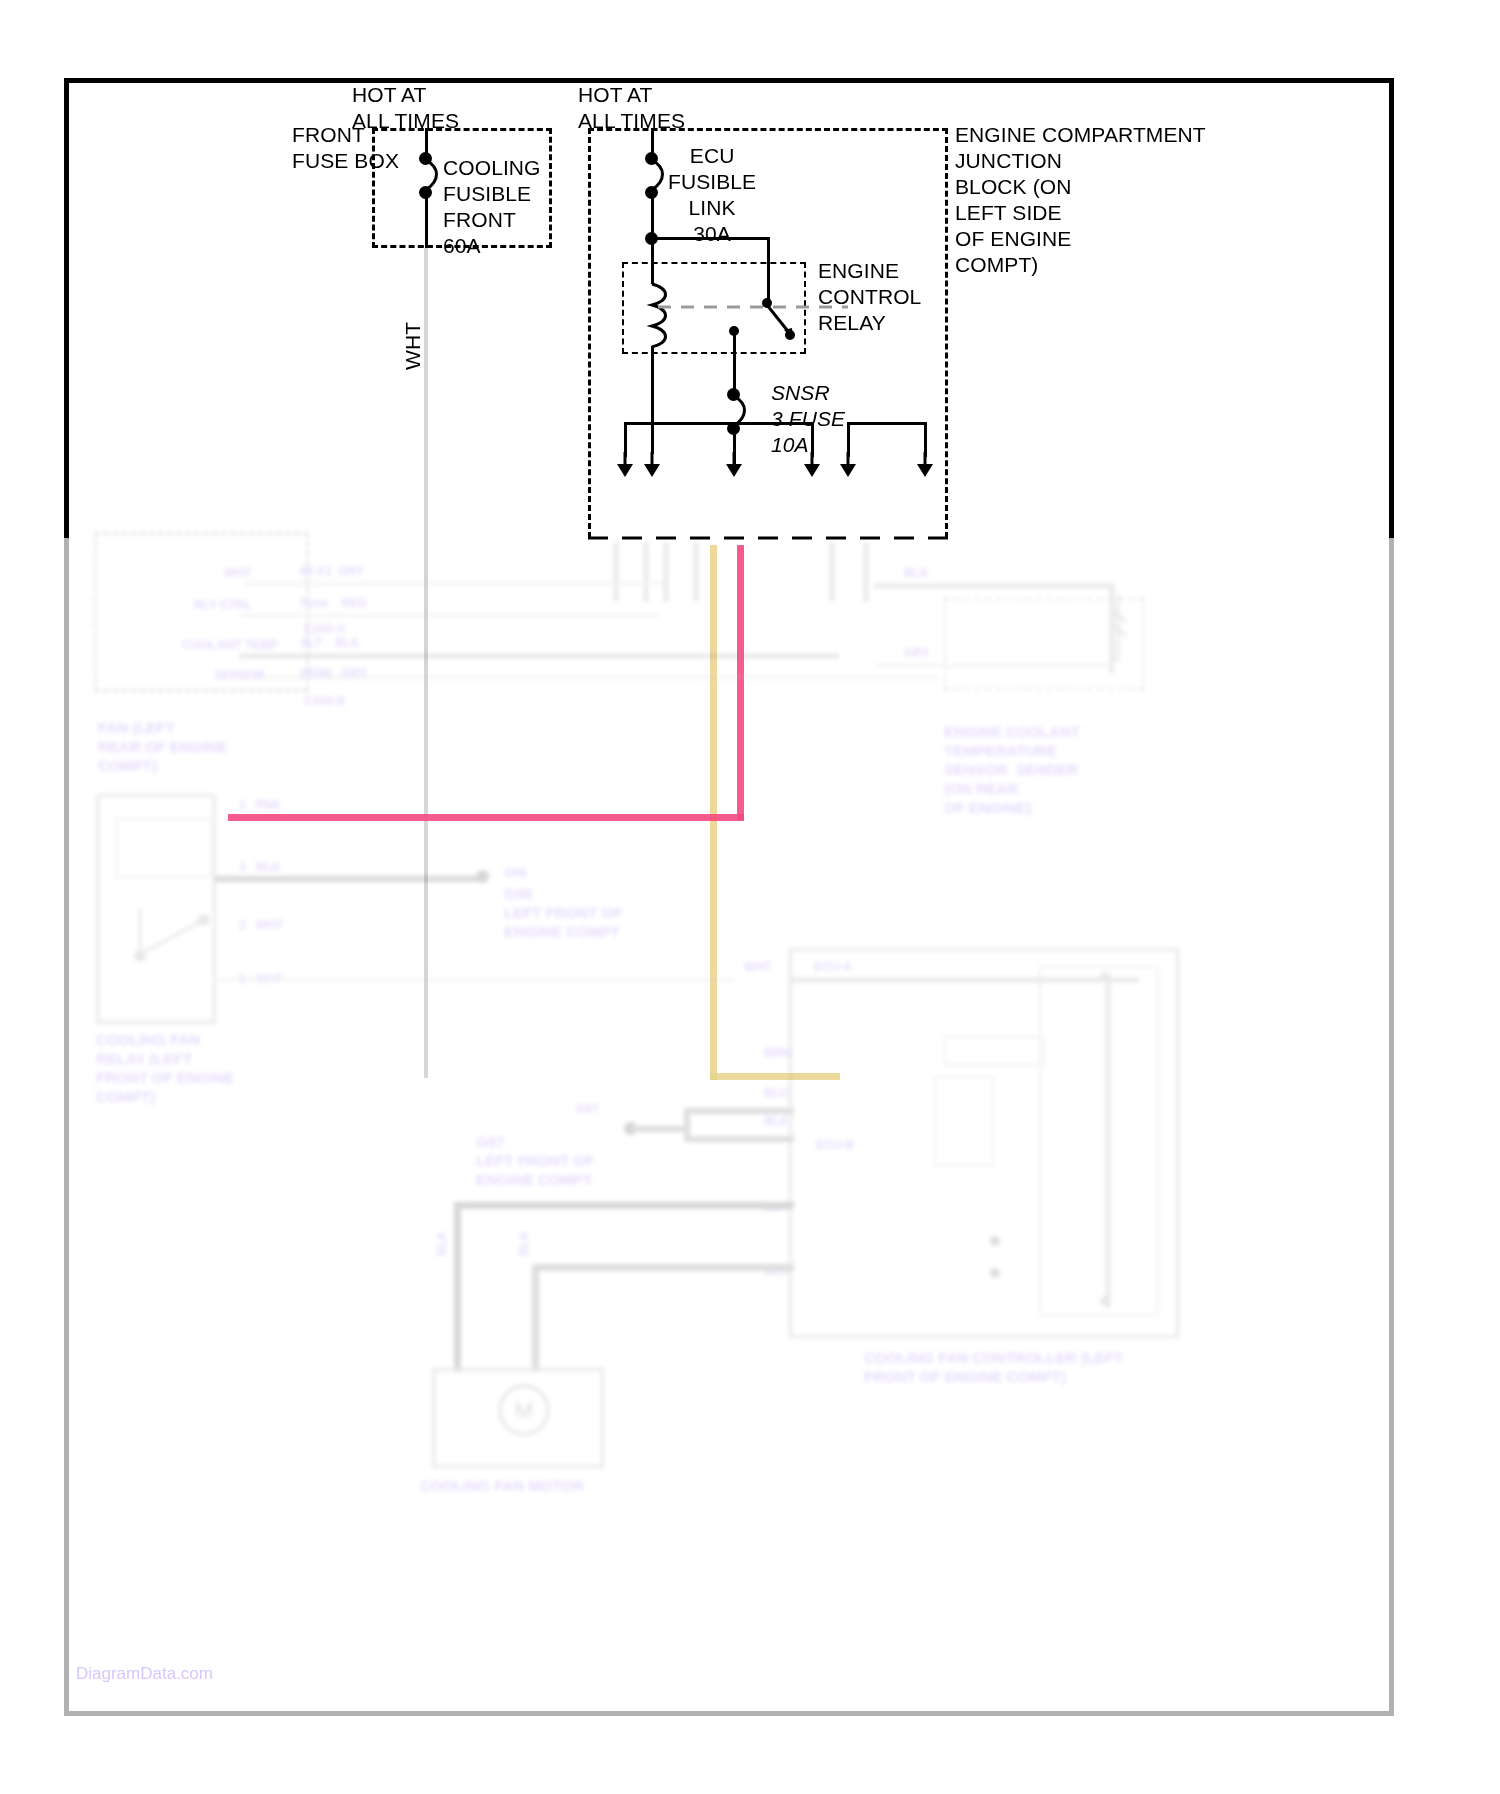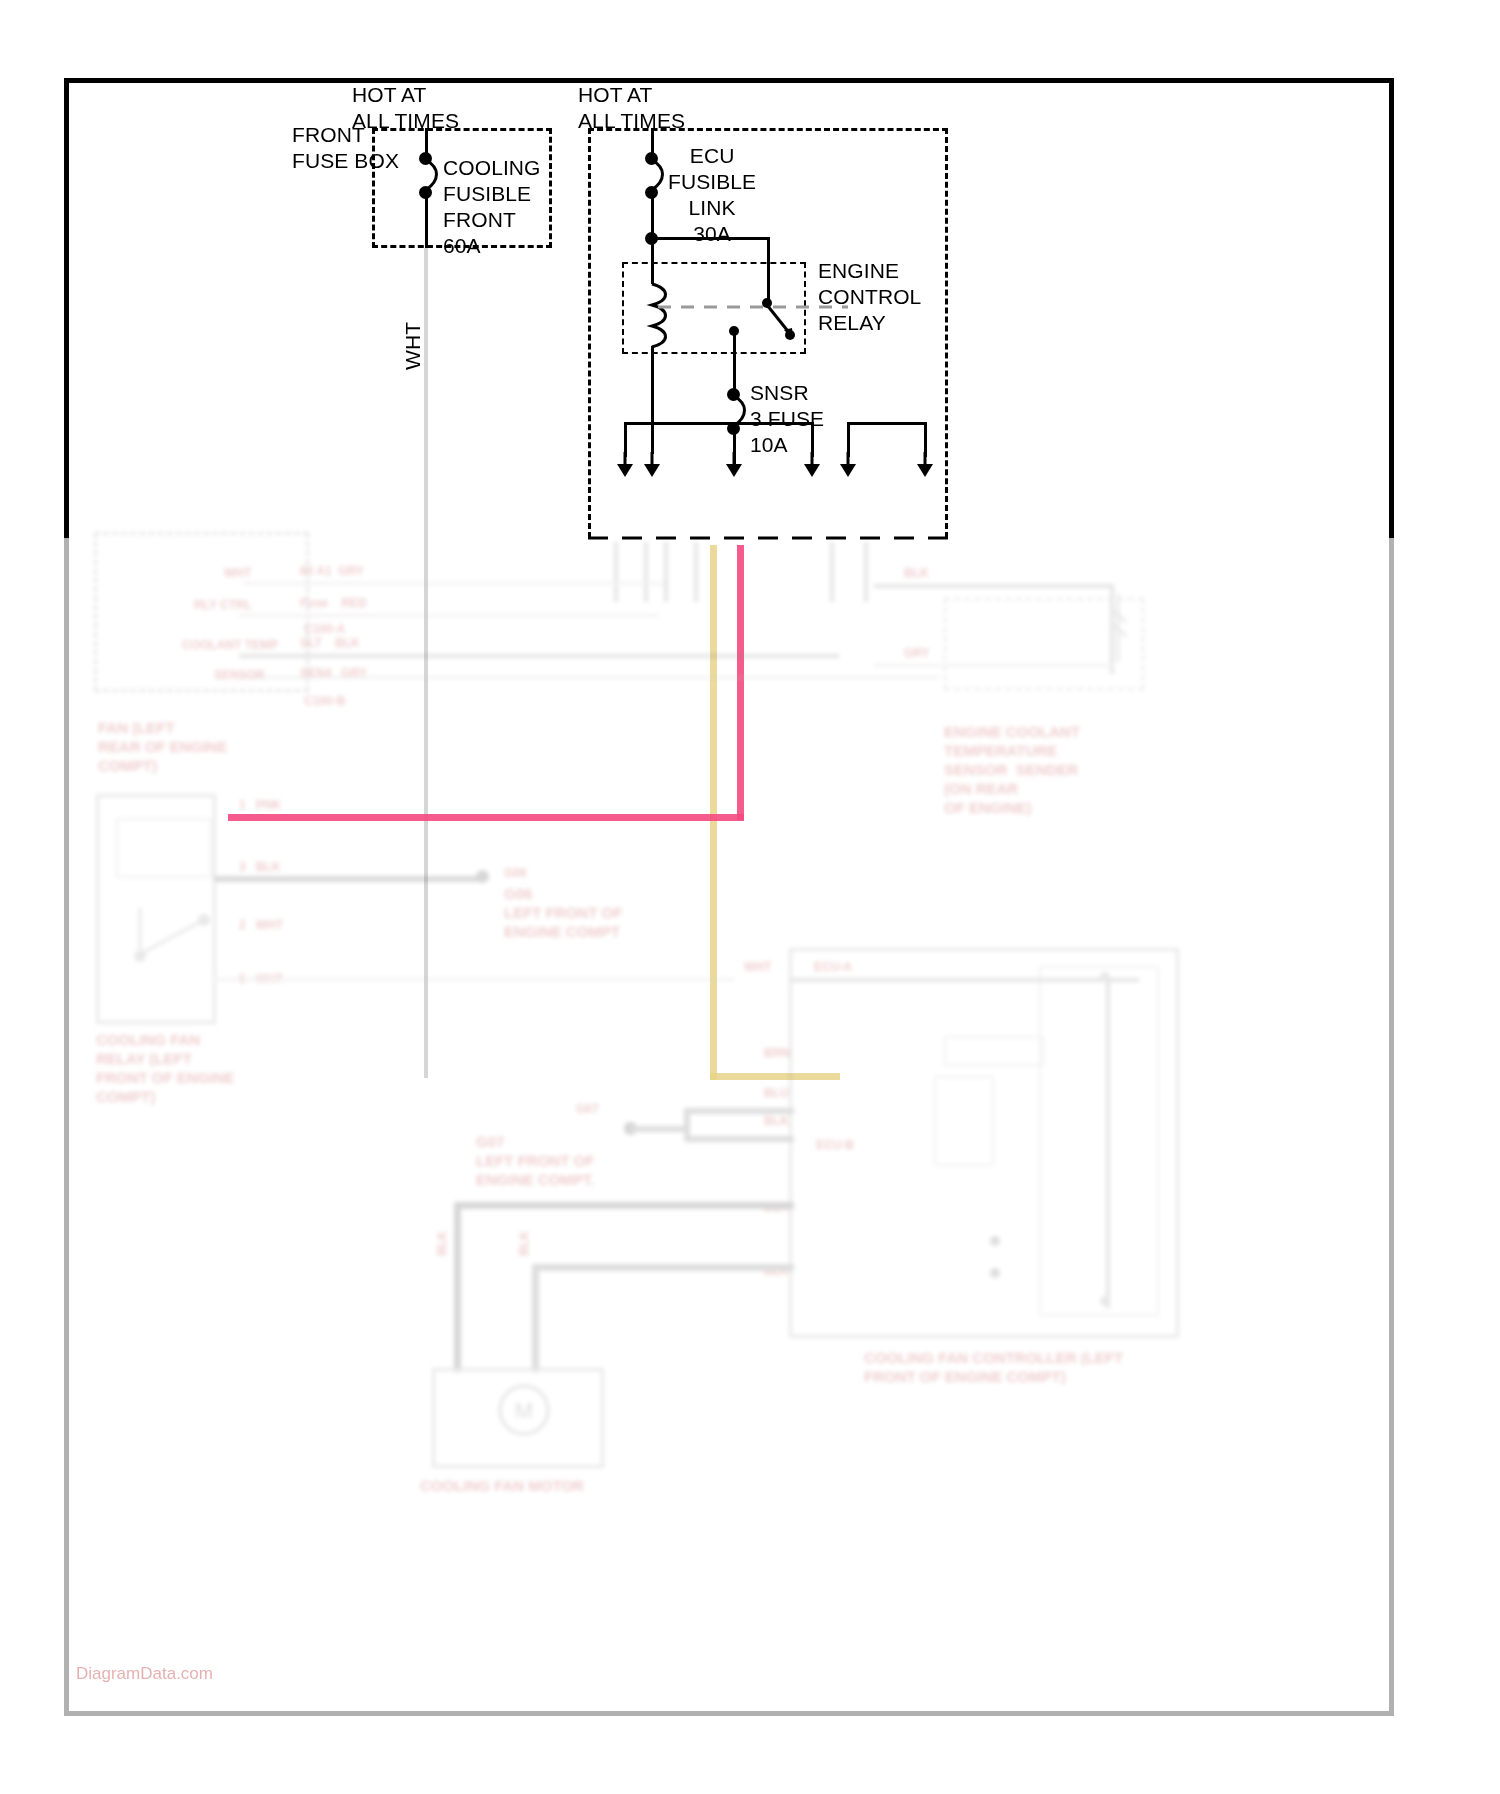--- a/index.html
+++ b/index.html
@@ -120,21 +120,21 @@
   }
   .lbl.c { text-align: left; }
   .lbl.vert {
     transform: rotate(-90deg);
     transform-origin: left top;
   }
   .flbl {
     position: absolute;
     font-size: 15px;
     line-height: 19px;
-    color: #b91c1c;
+    color: #8b5cf6;
     white-space: pre;
     font-weight: bold;
   }
   .flbl.tiny { font-size: 12px; line-height: 15px; }
 
   svg.ov { position: absolute; left: 0; top: 0; overflow: visible; }
 </style>
 </head>
 <body>
 
@@ -165,20 +165,26 @@
 60A</div>
 
   <div class="whitewire" style="left:424px; top:248px; height:830px;"></div>
   <div class="lbl vert" style="left:400px; top:370px;">WHT</div>
 
   <div class="lbl c" style="left:578px; top:82px; width:150px;">HOT AT
 ALL TIMES</div>
 
   <div class="dashbox" style="left:588px; top:128px; width:360px; height:410px; border-bottom:none;"></div>
 
+  <div class="lbl" style="left:955px; top:122px;">ENGINE COMPARTMENT
+JUNCTION
+BLOCK (ON
+LEFT SIDE
+OF ENGINE
+COMPT)</div>
 
   <div class="wire v" style="left:651px; top:128px; height:30px;"></div>
   <div class="dot" style="left:645px; top:152px;"></div>
   <svg class="ov" width="60" height="60" style="left:636px; top:158px;">
     <path d="M16,2 C30,10 30,22 16,32" stroke="#000" stroke-width="3" fill="none"></path>
   </svg>
   <div class="dot" style="left:645px; top:186px;"></div>
   <div class="wire v" style="left:651px; top:196px; height:46px;"></div>
   <div class="dot" style="left:645px; top:232px;"></div>
 
@@ -215,21 +221,21 @@
 
   <div class="dot sm" style="left:729px; top:326px;"></div>
   <div class="wire v" style="left:733px; top:331px; height:63px;"></div>
   <div class="dot" style="left:727px; top:388px;"></div>
   <svg class="ov" width="60" height="60" style="left:718px; top:394px;">
     <path d="M16,2 C30,10 30,22 16,32" stroke="#000" stroke-width="3" fill="none"></path>
   </svg>
   <div class="dot" style="left:727px; top:422px;"></div>
   <div class="wire v" style="left:733px; top:432px; height:42px;"></div>
 
-  <div class="lbl" style="left:750px; top:380px;">SNSR
+  <div class="lbl" style="left:771px; top:380px;font-style:italic;">SNSR
 3 FUSE
 10A</div>
 
   <div class="wire h" style="left:624px; top:422px; width:190px;"></div>
   <div class="wire v" style="left:624px; top:422px; height:35px;"></div>
   <div class="wire v" style="left:811px; top:422px; height:35px;"></div>
 
   <div class="wire h" style="left:847px; top:422px; width:80px;"></div>
   <div class="wire v" style="left:847px; top:422px; height:35px;"></div>
   <div class="wire v" style="left:924px; top:422px; height:35px;"></div>

